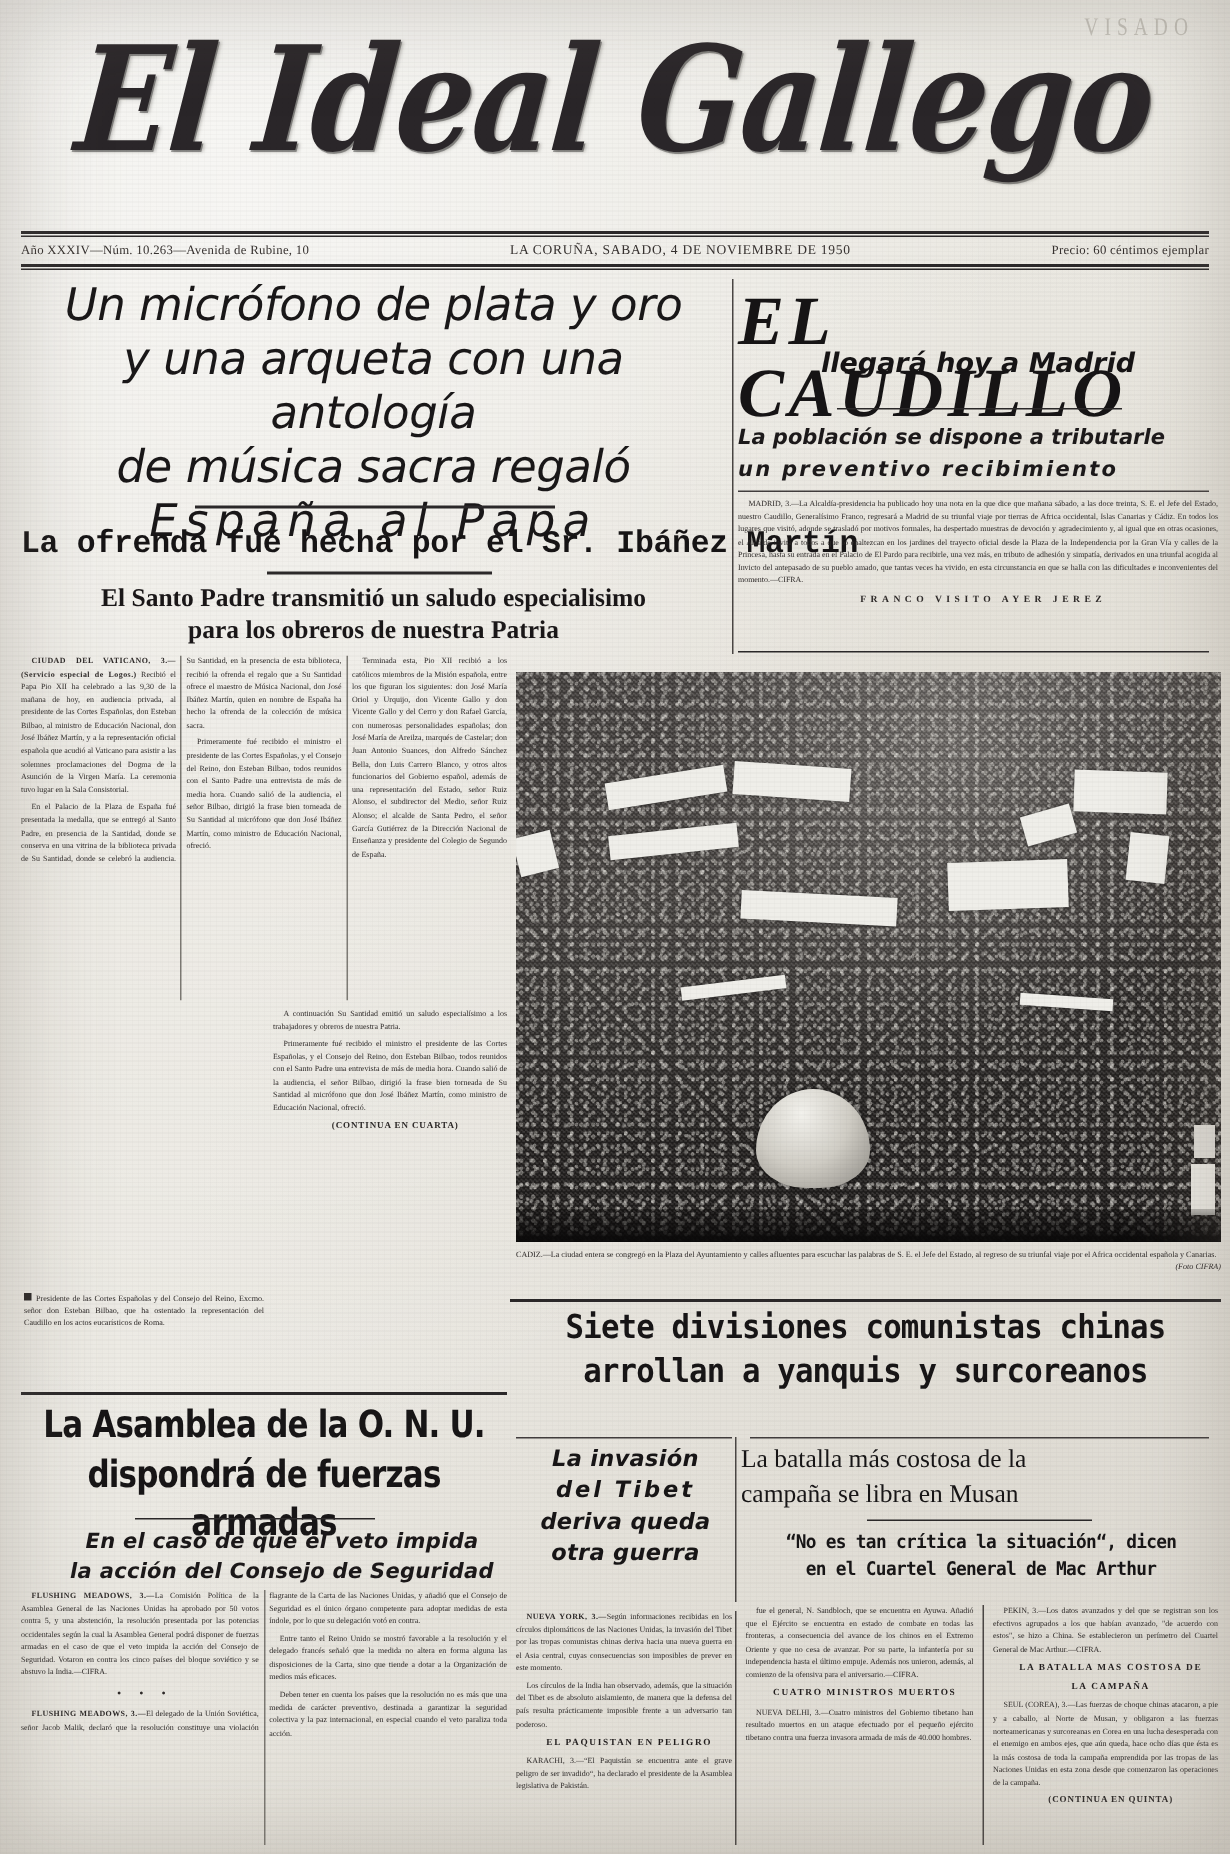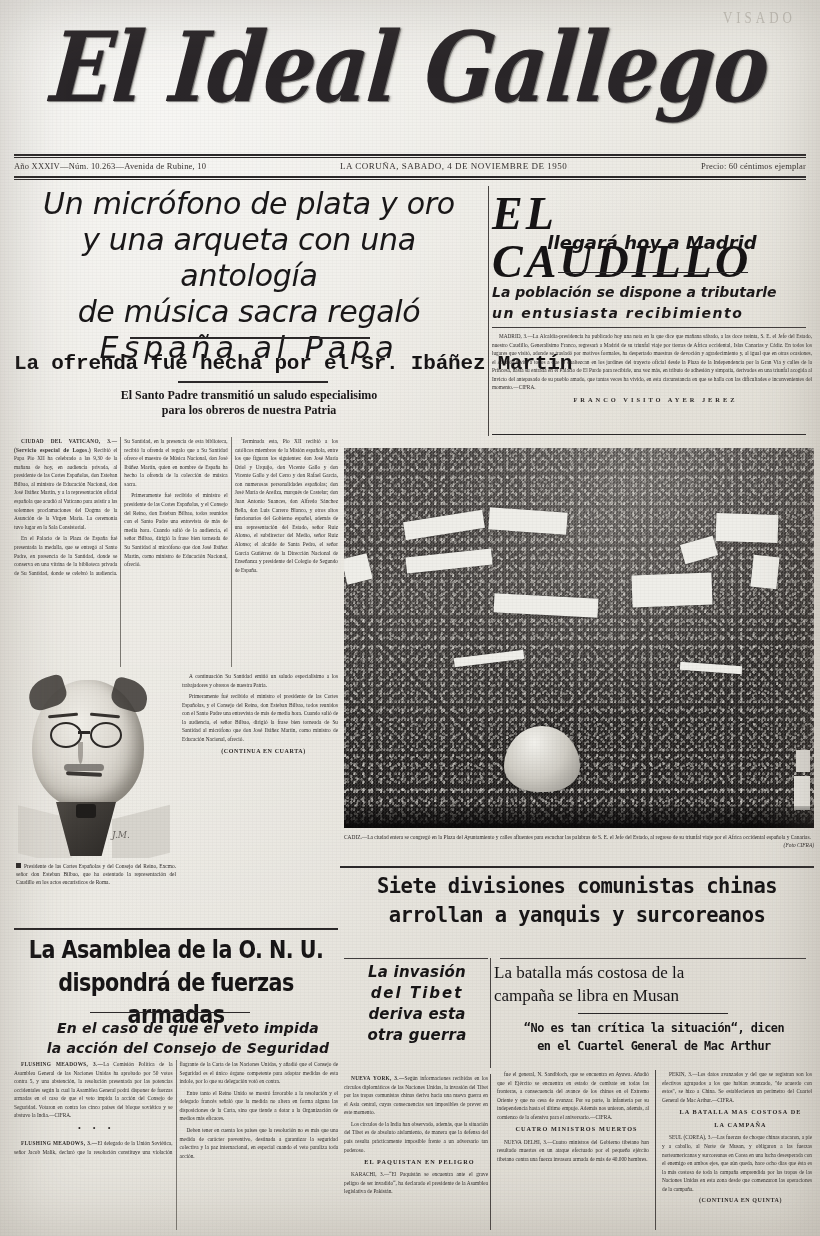--- a/index.html
+++ b/index.html
@@ -74,21 +74,21 @@
   .lead-rule{position:absolute;left:130px;top:337px;width:240px;height:2px;background:#2b2829;}
 
   .subA{
     position:absolute;left:14px;top:352px;width:470px;text-align:center;
     font-family:Liberation Mono, monospace;font-weight:700;font-size:21px;
     color:#161415;letter-spacing:-.2px;white-space:nowrap;
   }
   .subA-rule{position:absolute;left:178px;top:381px;width:150px;height:2px;background:#2b2829;}
   .subB{
     position:absolute;left:14px;top:388px;width:470px;text-align:center;
-    font-family:"Liberation Serif",serif;font-weight:700;font-size:12px;
+    font-family:"Liberation Serif",serif;font-weight:700;font-size:17px;
     line-height:1.25;color:#1a1718;
   }
 
   
   .caud{
     position:absolute;left:492px;top:190px;width:320px;text-align:left;
     font-family:Liberation Serif, serif;font-weight:700;font-style:italic;
     font-size:46px;letter-spacing:3px;color:#161415;line-height:1.05;
   }
   .caud2{
@@ -306,55 +306,37 @@
   <div class="subB">
     <div>El Santo Padre transmitió un saludo especialisimo</div>
     <div>para los obreros de nuestra Patria</div>
   </div>
 
   <div class="caud">EL CAUDILLO</div>
   <div class="caud2">llegará hoy a Madrid</div>
   <div class="caud-rule"></div>
   <div class="caud3">
     <div>La población se dispone a tributarle</div>
-    <div class="sp">un entusiasta recibimiento</div>
+    <div class="sp">un preventivo recibimiento</div>
   </div>
   <div class="rule r-hair" style="position:absolute;left:492px;right:14px;top:327px;"></div>
 
   <div class="colbox body" style="left:492px;top:332px;width:320px;height:96px;">
     <p>MADRID, 3.—La Alcaldía-presidencia ha publicado hoy una nota en la que dice que mañana sábado, a las doce treinta, S. E. el Jefe del Estado, nuestro Caudillo, Generalísimo Franco, regresará a Madrid de su triunfal viaje por tierras de Africa occidental, Islas Canarias y Cádiz. En todos los lugares que visitó, adonde se trasladó por motivos formales, ha despertado muestras de devoción y agradecimiento y, al igual que en otras ocasiones, el Alcalde invita a todos a que lo enaltezcan en los jardines del trayecto oficial desde la Plaza de la Independencia por la Gran Vía y calles de la Princesa, hasta su entrada en el Palacio de El Pardo para recibirle, una vez más, en tributo de adhesión y simpatía, derivados en una triunfal acogida al Invicto del antepasado de su pueblo amado, que tantas veces ha vivido, en esta circunstancia en que se halla con las dificultades e inconvenientes del momento.—CIFRA.</p>
     <p class="tagline">FRANCO VISITO AYER JEREZ</p>
   </div>
   <div class="rule r-thin" style="position:absolute;left:492px;right:14px;top:434px;"></div>
 
   <div class="colbox body threecol" style="left:14px;top:437px;width:324px;height:230px;">
     <p><span class="lead-in">CIUDAD DEL VATICANO, 3.—(Servicio especial de Logos.)</span> <span>Recibió el Papa Pio XII ha celebrado a las 9,30 de la mañana de hoy, en audiencia privada, al presidente de las Cortes Españolas, don Esteban Bilbao, al ministro de Educación Nacional, don José Ibáñez Martín, y a la representación oficial española que acudió al Vaticano para asistir a las solemnes proclamaciones del Dogma de la Asunción de la Virgen María. La ceremonia tuvo lugar en la Sala Consistorial.</span></p>
     <p>En el Palacio de la Plaza de España fué presentada la medalla, que se entregó al Santo Padre, en presencia de la Santidad, donde se conserva en una vitrina de la biblioteca privada de Su Santidad, donde se celebró la audiencia. Su Santidad, en la presencia de esta biblioteca, recibió la ofrenda el regalo que a Su Santidad ofrece el maestro de Música Nacional, don José Ibáñez Martín, quien en nombre de España ha hecho la ofrenda de la colección de música sacra.</p>
     <p>Primeramente fué recibido el ministro el presidente de las Cortes Españolas, y el Consejo del Reino, don Esteban Bilbao, todos reunidos con el Santo Padre una entrevista de más de media hora. Cuando salió de la audiencia, el señor Bilbao, dirigió la frase bien torneada de Su Santidad al micrófono que don José Ibáñez Martín, como ministro de Educación Nacional, ofreció.</p>
     <p>Terminada esta, Pio XII recibió a los católicos miembros de la Misión española, entre los que figuran los siguientes: don José María Oriol y Urquijo, don Vicente Gallo y don Vicente Gallo y del Cerro y don Rafael García, con numerosas personalidades españolas; don José María de Areilza, marqués de Castelar; don Juan Antonio Suances, don Alfredo Sánchez Bella, don Luis Carrero Blanco, y otros altos funcionarios del Gobierno español, además de una representación del Estado, señor Ruiz Alonso, el subdirector del Medio, señor Ruiz Alonso; el alcalde de Santa Pedro, el señor García Gutiérrez de la Dirección Nacional de Enseñanza y presidente del Colegio de Segundo de España.</p>
   </div>
 
-  <div class="portrait">
-    <div class="face"></div>
-    <div class="hairL"></div>
-    <div class="hairR"></div>
-    <div class="browL"></div>
-    <div class="browR"></div>
-    <div class="glassL"></div>
-    <div class="glassR"></div>
-    <div class="bridge"></div>
-    <div class="nose"></div>
-    <div class="mus"></div>
-    <div class="mouth"></div>
-    <div class="shL"></div>
-    <div class="shR"></div>
-    <div class="tie"></div>
-    <div class="knot"></div>
-    <div class="sigbox"><span class="sig">J.M.</span></div>
-  </div>
 
   <div class="colbox body" style="left:182px;top:672px;width:156px;height:228px;">
     <p>A continuación Su Santidad emitió un saludo especialísimo a los trabajadores y obreros de nuestra Patria.</p>
     <p>Primeramente fué recibido el ministro el presidente de las Cortes Españolas, y el Consejo del Reino, don Esteban Bilbao, todos reunidos con el Santo Padre una entrevista de más de media hora. Cuando salió de la audiencia, el señor Bilbao, dirigió la frase bien torneada de Su Santidad al micrófono que don José Ibáñez Martín, como ministro de Educación Nacional, ofreció.</p>
     <p class="cont">(CONTINUA EN CUARTA)</p>
   </div>
 
   <div class="portcap">
     <span class="bullet"></span><span>Presidente de las Cortes Españolas y del Consejo del Reino, Excmo. señor don Esteban Bilbao, que ha ostentado la representación del Caudillo en los actos eucarísticos de Roma.</span>
   </div>
@@ -406,21 +388,21 @@
     <p class="dots">• • •</p>
     <p><span class="lead-in">FLUSHING MEADOWS, 3.—</span><span>El delegado de la Unión Soviética, señor Jacob Malik, declaró que la resolución constituye una violación flagrante de la Carta de las Naciones Unidas, y añadió que el Consejo de Seguridad es el único órgano competente para adoptar medidas de esta índole, por lo que su delegación votó en contra.</span></p>
     <p>Entre tanto el Reino Unido se mostró favorable a la resolución y el delegado francés señaló que la medida no altera en forma alguna las disposiciones de la Carta, sino que tiende a dotar a la Organización de medios más eficaces.</p>
     <p>Deben tener en cuenta los países que la resolución no es más que una medida de carácter preventivo, destinada a garantizar la seguridad colectiva y la paz internacional, en especial cuando el veto paraliza toda acción.</p>
   </div>
 
   <div class="rule r-hair" style="position:absolute;left:344px;top:958px;width:144px;"></div>
   <div class="tibet">
     <div>La invasión</div>
     <div class="w">del Tibet</div>
-    <div>deriva esta</div>
+    <div>deriva queda</div>
     <div>otra guerra</div>
   </div>
   <div class="colrule" style="left:490px;top:958px;height:110px;"></div>
 
   <div class="rule r-hair" style="position:absolute;left:500px;top:958px;right:14px;"></div>
   <div class="musan">
     <div>La batalla más costosa de la</div>
     <div>campaña se libra en Musan</div>
   </div>
   <div class="musan-rule"></div>

